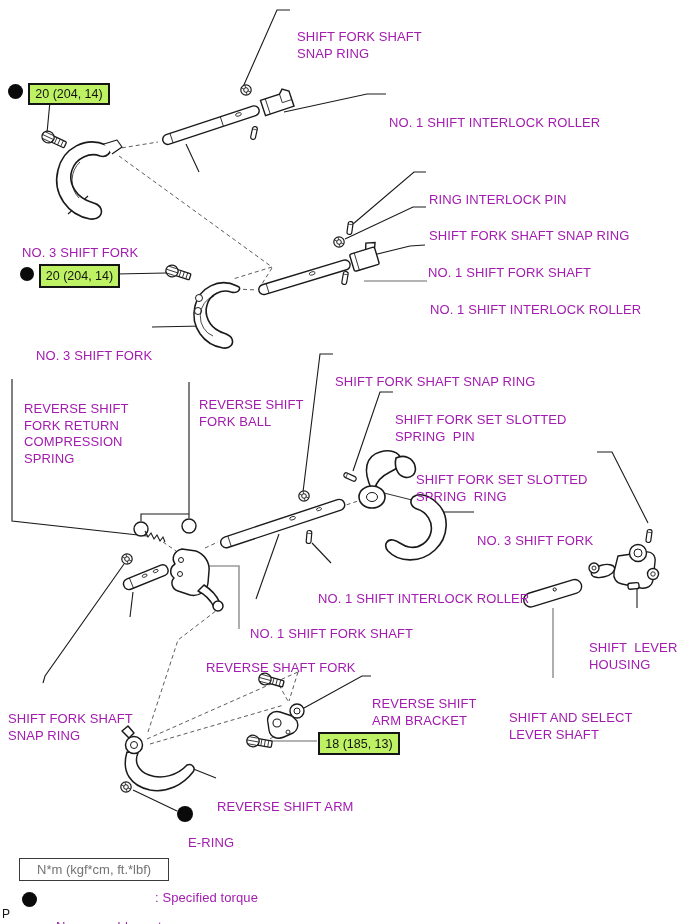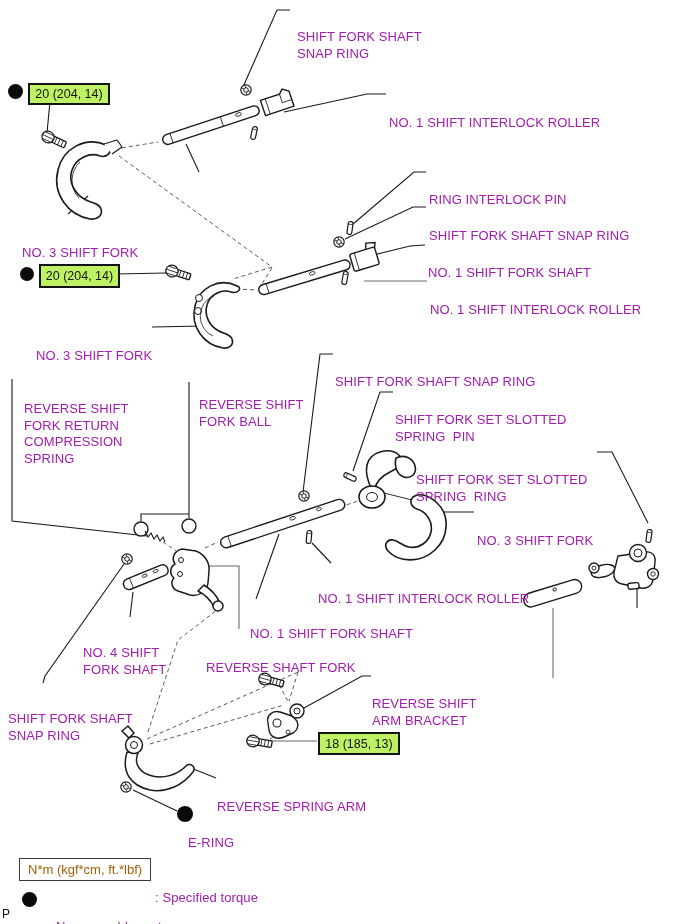--- a/index.html
+++ b/index.html
@@ -12,22 +12,22 @@
     position:absolute;font-size:13px;line-height:16.5px;
     white-space:pre-wrap;color:#a21caf;letter-spacing:0.1px;margin-top:28px;
   }
   .tbox{
     position:absolute;border:2px solid #141414;background:#bef264;
     font-weight:normal;font-size:12.5px;color:#141414;
     display:flex;align-items:center;justify-content:center;white-space:pre;
   }
   .legbox{
     position:absolute;border:1.5px solid #3a3a3a;background:#fff;
-    font-size:13px;color:#a16207;display:flex;align-items:center;
-    padding:0 8px;white-space:pre;
+    font-size:13px;color:#737373;display:flex;align-items:center;
+    padding:0 17px;white-space:pre;
   }
   .dot{position:absolute;border-radius:50%;background:#0a0a0a;}
   .pagemark{position:absolute;font-size:12px;color:#141414;}
 </style>
 </head>
 <body>
 
 <div class="stage">
 
   <svg width="690" height="924" viewBox="0 0 690 924">
@@ -249,28 +249,30 @@
 SPRING</div>
   <div class="lbl" style="left:199px;top:369px">REVERSE SHIFT
 FORK BALL</div>
   <div class="lbl" style="left:395px;top:384px">SHIFT FORK SET SLOTTED
 SPRING  PIN</div>
   <div class="lbl" style="left:416px;top:444px">SHIFT FORK SET SLOTTED
 SPRING  RING</div>
   <div class="lbl" style="left:477px;top:505px">NO. 3 SHIFT FORK</div>
   <div class="lbl" style="left:318px;top:563px">NO. 1 SHIFT INTERLOCK ROLLER</div>
   <div class="lbl" style="left:250px;top:598px">NO. 1 SHIFT FORK SHAFT</div>
-  <div class="lbl" style="left:83px;top:617px">NO. 4 SHIFT
-FORK SHAFT</div>
   <div class="lbl" style="left:206px;top:632px">REVERSE SHAFT FORK</div>
+  <div class="lbl" style="left:589px;top:612px">SHIFT  LEVER
+HOUSING</div>
   <div class="lbl" style="left:8px;top:683px">SHIFT FORK SHAFT
 SNAP RING</div>
   <div class="lbl" style="left:372px;top:668px">REVERSE SHIFT
 ARM BRACKET</div>
-  <div class="lbl" style="left:217px;top:771px">REVERSE SPRING ARM</div>
+  <div class="lbl" style="left:509px;top:682px">SHIFT AND SELECT
+LEVER SHAFT</div>
+  <div class="lbl" style="left:217px;top:771px">REVERSE SHIFT ARM</div>
   <div class="lbl" style="left:188px;top:807px">E-RING</div>
 
   <div class="dot" style="left:8px;top:84px;width:15px;height:15px"></div>
   <div class="tbox" style="left:28px;top:83px;width:78px;height:18px">20 (204, 14)</div>
 
   <div class="dot" style="left:20px;top:267px;width:14px;height:14px"></div>
   <div class="tbox" style="left:39px;top:264px;width:77px;height:20px">20 (204, 14)</div>
 
   <div class="tbox" style="left:318px;top:732px;width:78px;height:19px">18 (185, 13)</div>
 

